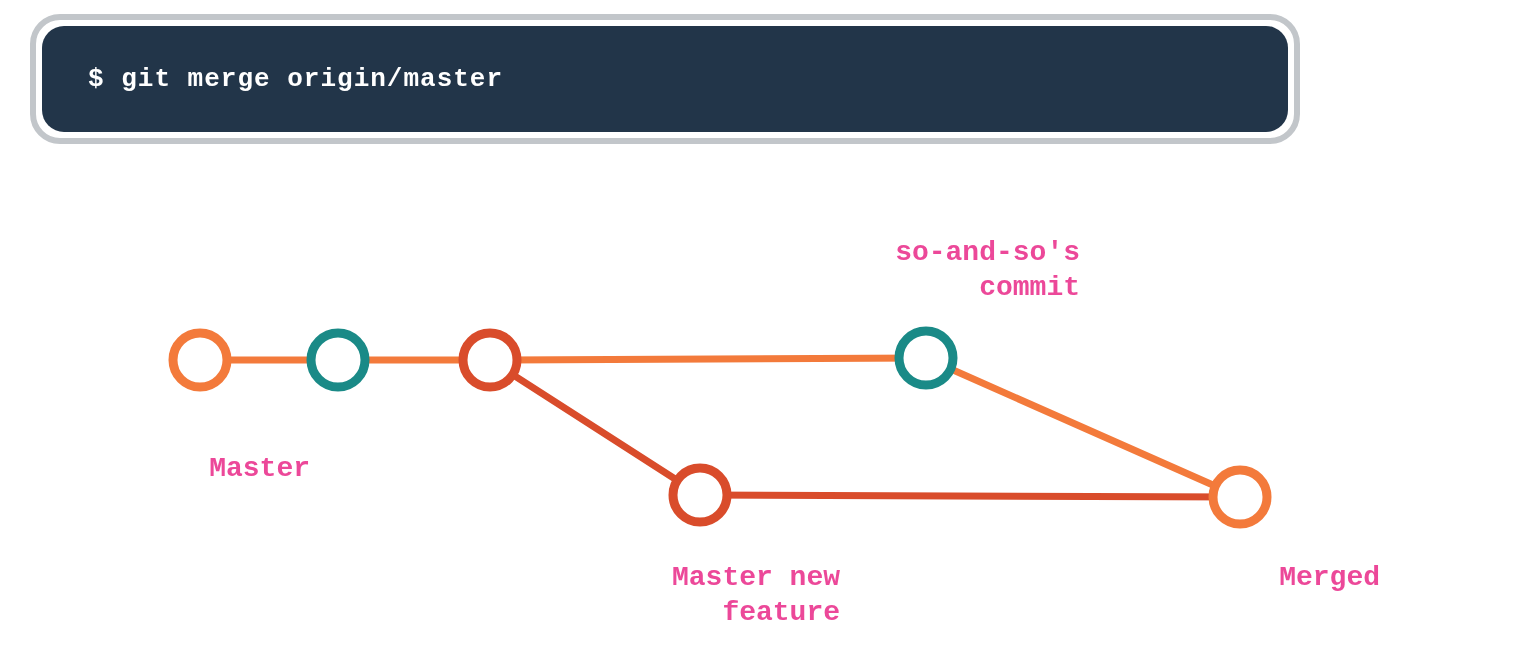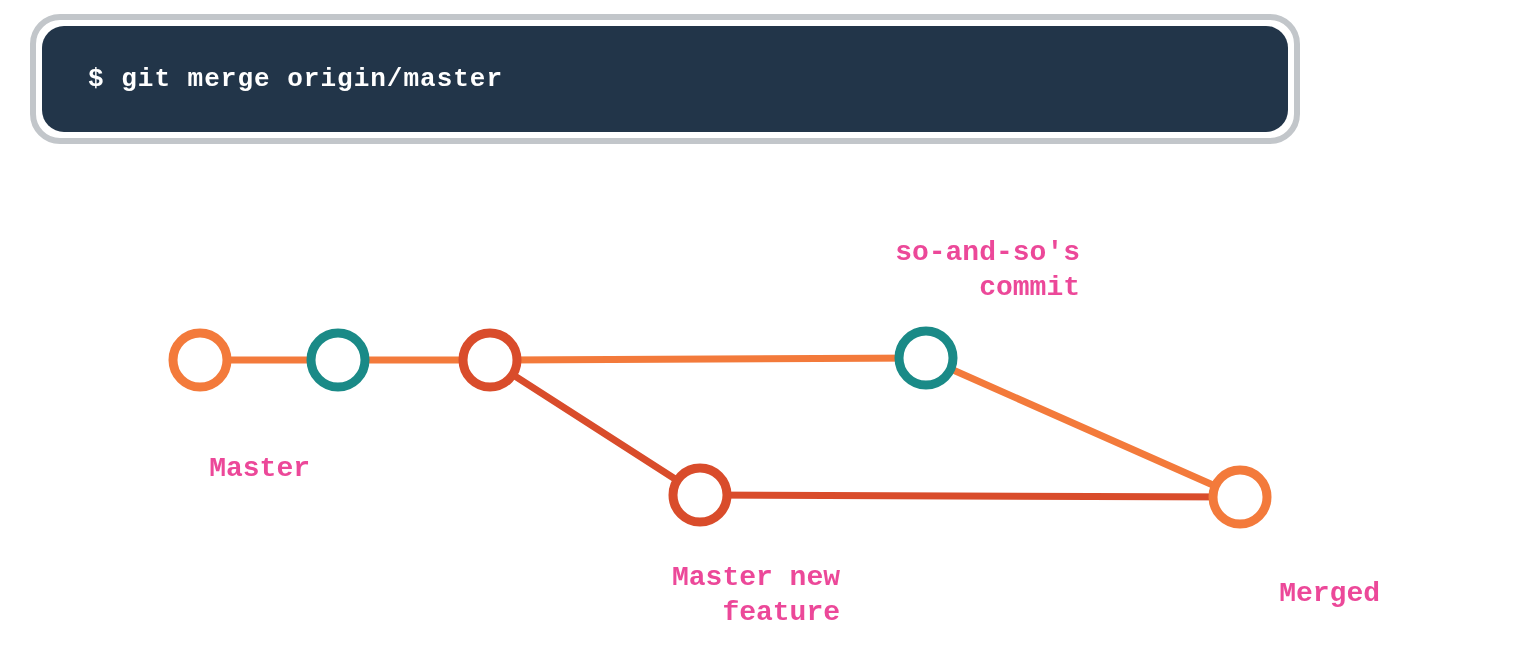--- a/index.html
+++ b/index.html
@@ -51,21 +51,21 @@
     font-weight: bold;
     color: #ec4899;
     font-size: 28px;
     text-align: right;
     white-space: pre;
     line-height: 1.25;
   }
   .lbl-master  { left: 90px;  top: 420px; width: 220px; margin-top: 31px; }
   .lbl-soandso { left: 780px; top: 235px; width: 300px; }
   .lbl-feature { left: 560px; top: 560px; width: 280px; }
-  .lbl-merged  { left: 1100px;top: 560px; width: 280px; margin-top: 16px; }
+  .lbl-merged  { left: 1100px;top: 560px; width: 280px; }
 </style>
 </head>
 <body>
 
 <div class="terminal-wrap">
   <div class="terminal">
     <span class="cmd">$ git merge origin/master</span>
   </div>
 </div>
 

